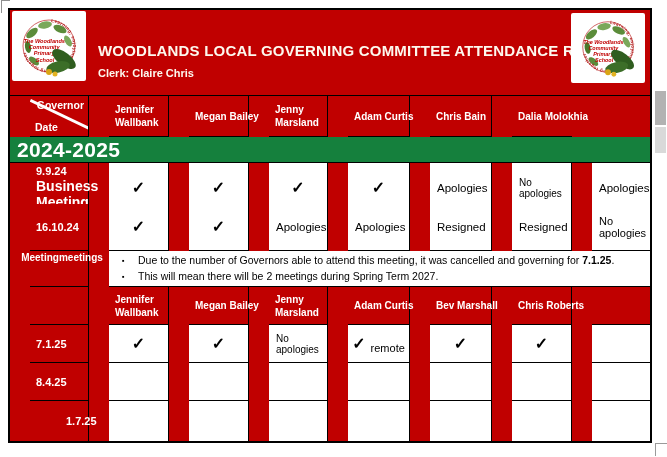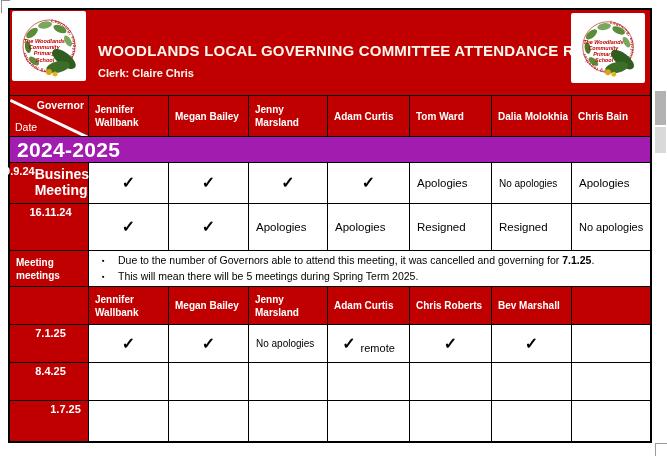--- a/index.html
+++ b/index.html
@@ -17,64 +17,64 @@
   .logo{position:absolute;top:1px;width:74px;height:70px;background:#fff;border-radius:2px;}
   .logo.left{left:2px;}
   .logo.right{left:561px;top:3px;}
   .page-title{
     position:absolute;left:88px;top:32px;color:#fdf8ee;font-weight:bold;
     font-size:15px;letter-spacing:.2px;white-space:nowrap;
   }
   .clerk-line{position:absolute;left:88px;top:57px;color:#fdf8ee;font-weight:bold;font-size:11px;}
   
   .grid{display:grid;grid-template-columns:79px 80px 80px 79px 82px 82px 80px 78px;}
-  .grid>div{border-right:1px solid #000;border-bottom:1px solid #000;height:100%;}
+  .grid>div{border-right:1px solid #000;border-bottom:1px solid #000;height:100%;margin-left:20px;}
   .grid>div:last-child{border-right:none;}
   .grid.last>div{border-bottom:none;padding-left:36px;}
   .gh-h{height:41px;}
   .r1-h{height:41px;}
   .r2-h{height:47px;}
   .cx-h{height:36px;}
   .gh2-h{height:38px;}
   .r3-h{height:38px;}
   .r4-h{height:38px;}
   .r5-h{height:40px;}
   .red{background:#c00000;color:#fff;}
   .white{background:#fff;color:#000;}
   
   .corner{position:relative;background:#c00000;overflow:hidden;}
   .diag{
     position:absolute;left:1px;top:3px;width:90px;height:2.6px;background:#fff;
     transform:rotate(25.5deg);transform-origin:0 0;
   }
   .corner .gov{position:absolute;top:3px;right:4px;font-size:10.5px;font-weight:bold;}
-  .corner .dat{position:absolute;bottom:3px;left:5px;font-size:10.5px;font-weight:normal;}
+  .corner .dat{position:absolute;bottom:3px;left:5px;font-size:10.5px;font-weight:bold;}
   
   .name-cell{display:flex;align-items:center;padding:3px 4px 3px 6px;font-size:10px;font-weight:bold;line-height:1.3;}
   .nowrap{white-space:nowrap;}
   
   .banner{
-    height:26px;border-bottom:1px solid #000;background:#a21caf;color:#fff;
+    height:26px;border-bottom:1px solid #000;background:#15803d;color:#fff;
     display:flex;align-items:center;padding-left:7px;font-size:21px;font-weight:bold;letter-spacing:.3px;
   }
   
-  .date-cell{display:flex;flex-direction:row;justify-content:center;padding:2px 3px 2px 6px;font-weight:bold;}
+  .date-cell{display:flex;flex-direction:column;justify-content:center;padding:2px 3px 2px 6px;font-weight:bold;}
   .date-main{font-size:11px;}
   .date-sub{font-size:14px;margin-top:1px;}
   
   .val{display:flex;align-items:center;padding-left:7px;font-size:11.5px;}
   .val.small-txt{font-size:10px;}
   .val.center{justify-content:center;padding-left:0;}
   .check{font-size:16px;font-weight:bold;line-height:1;}
   .note-cell{display:flex;flex-direction:column;justify-content:center;padding:2px 4px 2px 7px;}
   .note-main{font-size:11px;}
   .note-sub{font-size:9px;line-height:1.25;margin-top:1px;}
   .remote-note{font-size:11px;margin-left:5px;margin-top:8px;}
   
-  .cancel-label{display:flex;flex-direction:column;justify-content:center;padding-left:6px;font-size:10px;font-weight:bold;line-height:1.3;}
+  .cancel-label{display:flex;flex-direction:row;justify-content:center;padding-left:6px;font-size:10px;font-weight:bold;line-height:1.3;}
   .cancel-content{grid-column:2/9;display:flex;flex-direction:column;justify-content:center;padding:2px 4px 2px 13px;}
   .bullet-line{display:flex;font-size:10.5px;line-height:1.45;color:#000;}
   .bullet-marker{width:16px;font-size:7.5px;padding-top:3px;flex:none;}
   .bold{font-weight:bold;}
   
   .scroll-thumb{position:absolute;left:655px;top:91px;width:11px;height:34px;background:#b2b2b2;}
   .scroll-thumb2{position:absolute;left:655px;top:127px;width:11px;height:26px;background:#d9d9d9;}
   .handle-tl{position:absolute;left:1px;top:0;width:9px;height:13px;border-left:1.5px solid #8f8f8f;border-top:1.5px solid #8f8f8f;}
   .handle-br{position:absolute;left:655px;top:443px;width:12px;height:13px;border-left:1.5px solid #9a9a9a;border-top:1.5px solid #9a9a9a;}
 </style>
@@ -157,23 +157,22 @@
     <div class="grid gh-h">
       <div class="corner red">
         <div class="diag"></div>
         <span class="gov">Governor</span>
         <span class="dat">Date</span>
       </div>
       <div class="name-cell red">Jennifer Wallbank</div>
       <div class="name-cell red nowrap">Megan Bailey</div>
       <div class="name-cell red">Jenny Marsland</div>
       <div class="name-cell red nowrap">Adam Curtis</div>
-      <div class="name-cell red nowrap">Tom Ward</div>
+      <div class="name-cell red nowrap">Chris Bain</div>
       <div class="name-cell red nowrap">Dalia Molokhia</div>
-      <div class="name-cell red nowrap">Chris Bain</div>
     </div>
 
     <div class="banner">2024-2025</div>
 
     <div class="grid r1-h">
       <div class="date-cell red">
         <span class="date-main">9.9.24</span>
         <span class="date-sub">Business Meeting</span>
       </div>
       <div class="val center white">
@@ -188,21 +187,21 @@
       <div class="val center white">
           <span class="check">✓</span>
         </div>
       <div class="val white">Apologies</div>
       <div class="val white small-txt">No apologies</div>
       <div class="val white">Apologies</div>
     </div>
 
     <div class="grid r2-h">
       <div class="date-cell red">
-        <span class="date-main">16.11.24</span>
+        <span class="date-main">16.10.24</span>
       </div>
       <div class="val center white">
           <span class="check">✓</span>
         </div>
       <div class="val center white">
           <span class="check">✓</span>
         </div>
       <div class="val white">Apologies</div>
       <div class="val white">Apologies</div>
       <div class="val white">Resigned</div>
@@ -217,33 +216,33 @@
         <span>Meeting</span>
         <span>meetings</span>
       </div>
       <div class="cancel-content white">
         <div class="bullet-line">
           <span class="bullet-marker">▪</span>
           <span><span>Due to the number of Governors able to attend this meeting, it was cancelled and governing for </span><span class="bold">7.1.25</span><span>.</span></span>
         </div>
         <div class="bullet-line">
           <span class="bullet-marker">▪</span>
-          <span><span>This will mean there will be 5 meetings during Spring Term 2025.</span><span class="bold"></span><span></span></span>
+          <span><span>This will mean there will be 2 meetings during Spring Term 2027.</span><span class="bold"></span><span></span></span>
         </div>
       </div>
     </div>
 
     <div class="grid gh2-h">
       <div class="red"></div>
       <div class="name-cell red">Jennifer Wallbank</div>
       <div class="name-cell red nowrap">Megan Bailey</div>
       <div class="name-cell red">Jenny Marsland</div>
       <div class="name-cell red nowrap">Adam Curtis</div>
+      <div class="name-cell red nowrap">Bev Marshall</div>
       <div class="name-cell red nowrap">Chris Roberts</div>
-      <div class="name-cell red nowrap">Bev Marshall</div>
       <div class="red"></div>
     </div>
 
     <div class="grid r3-h">
       <div class="date-cell red">
         <span class="date-main">7.1.25</span>
       </div>
       <div class="val center white">
           <span class="check">✓</span>
         </div>

